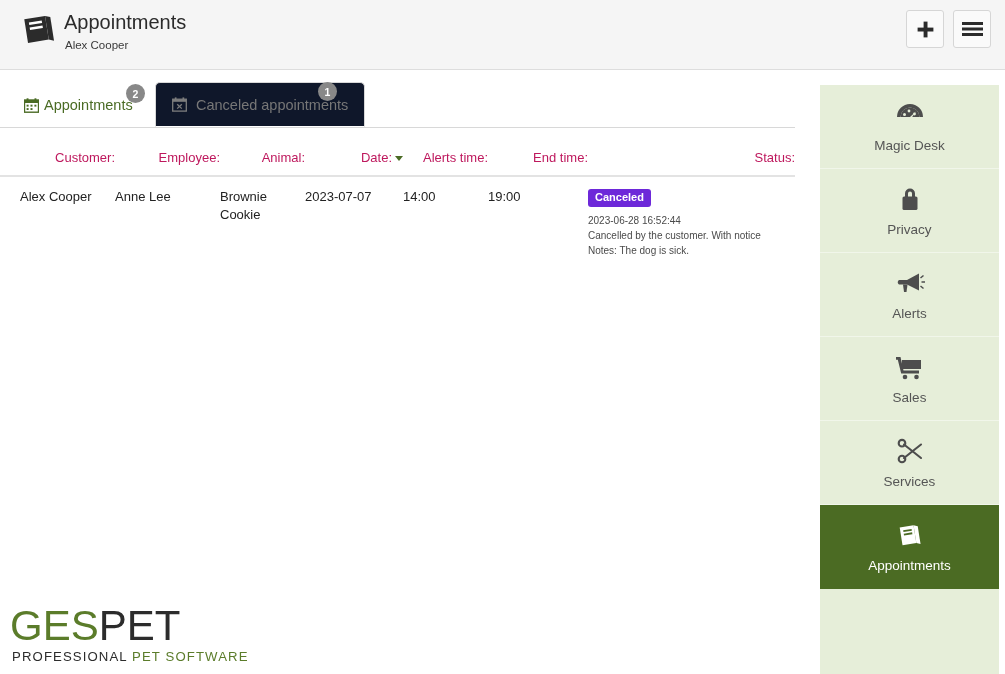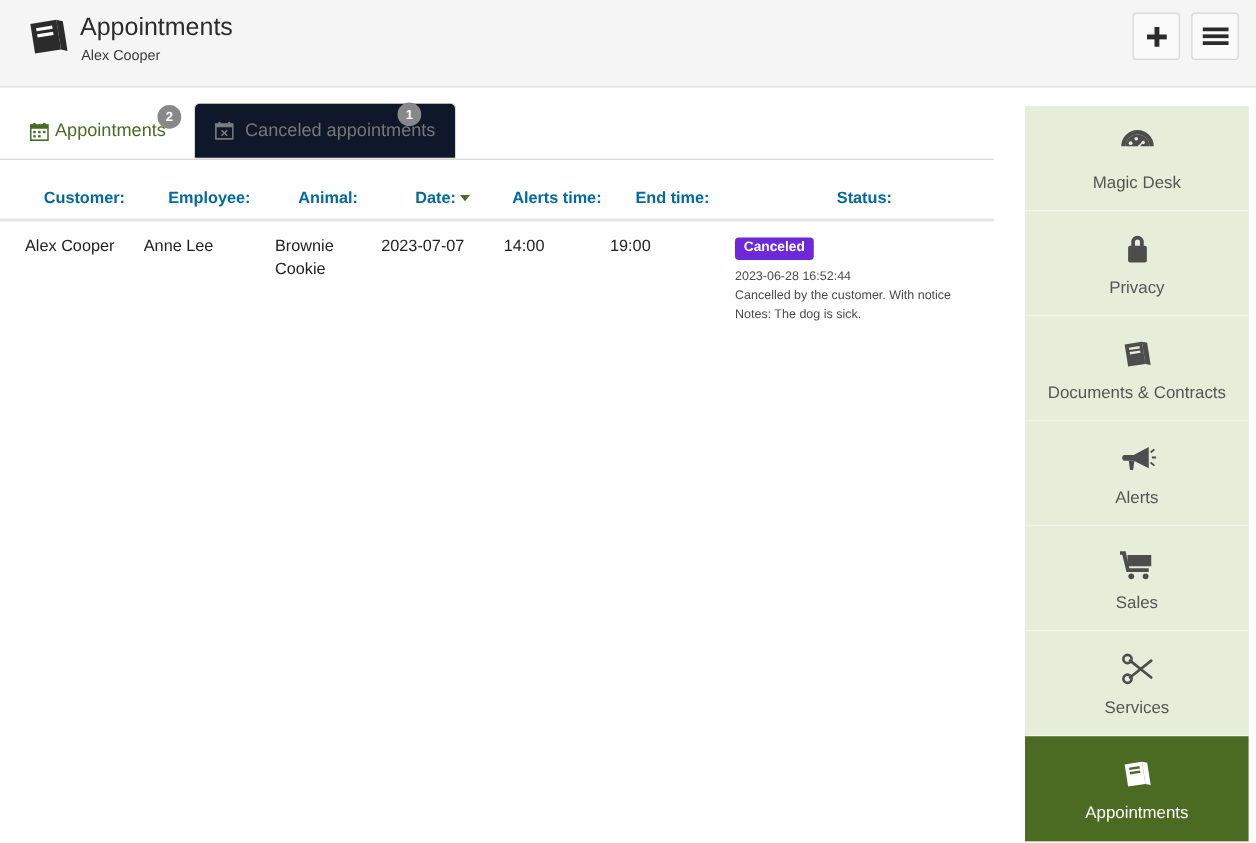--- a/index.html
+++ b/index.html
@@ -141,24 +141,24 @@
     position: absolute;
     left: 0; top: 145px;
     width: 795px;
   }
   table.apt {
     border-collapse: collapse;
     width: 795px;
     table-layout: fixed;
   }
   table.apt th {
-    text-align: center;
+    text-align: right;
     font-size: 13px;
-    font-weight: bold;
-    color: #0369a1;
+    font-weight: normal;
+    color: #be185d;
     padding: 5px 0 10px 0;
     border-bottom: 2px solid #e3e3e3;
     vertical-align: top;
   }
   table.apt td {
     text-align: left;
     font-size: 13px;
     color: #222222;
     padding: 11px 0 0 0;
     vertical-align: top;
@@ -376,20 +376,24 @@
             <span class="status-badge">Canceled</span>
             <div class="status-meta">2023-06-28 16:52:44</div>
             <div class="status-meta" style="margin-top:0">Cancelled by the customer. With notice</div>
             <div class="status-meta" style="margin-top:0">Notes: The dog is sick.</div>
           </td>
         </tr>
       </tbody>
     </table>
   </div>
 
+  <div class="logo">
+    <div class="logo-main"><span class="logo-ges">GES</span><span class="logo-pet">PET</span></div>
+    <div class="logo-sub"><span class="logo-sub-a">PROFESSIONAL</span> <span class="logo-sub-b">PET SOFTWARE</span></div>
+  </div>
 
   <div class="sidebar">
 
     <div class="side-item">
       <span class="side-icon">
         <svg width="30" height="26" viewBox="0 0 30 26">
           <path d="M15 2 A13 13 0 0 1 28 15 L24.5 15 A9.5 9.5 0 0 0 15 5.5 A9.5 9.5 0 0 0 5.5 15 L2 15 A13 13 0 0 1 15 2 Z" fill="#4d4d4d"></path>
           <path d="M15 5.5 A9.5 9.5 0 0 0 5.5 15 L24.5 15 A9.5 9.5 0 0 0 15 5.5 Z" fill="#4d4d4d"></path>
           <circle cx="9.5" cy="12.5" r="1.5" fill="#e6eed9"></circle>
           <circle cx="14" cy="9" r="1.4" fill="#e6eed9"></circle>
@@ -403,33 +407,20 @@
     <div class="side-item">
       <span class="side-icon">
         <svg width="22" height="28" viewBox="0 0 22 28">
           <path d="M6 12 L6 8.5 A5 5 0 0 1 16 8.5 L16 12 L13 12 L13 8.5 A2 2 0 0 0 9 8.5 L9 12 Z" fill="#4d4d4d"></path>
           <rect x="3.5" y="11.5" width="15" height="13.5" rx="1.6" fill="#4d4d4d"></rect>
         </svg>
       </span>
       <span class="side-label">Privacy</span>
     </div>
 
-    <div class="side-item">
-      <span class="side-icon">
-        <svg width="28" height="28" viewBox="0 0 28 28">
-          <g transform="rotate(-9 14 14)">
-            <path d="M5 5 L19 5 L19 23 L5 23 Z" fill="#4d4d4d"></path>
-            <path d="M19 5 L23 6.6 L23 24.6 L19 23 Z" fill="#4d4d4d"></path>
-            <rect x="8" y="8.2" width="8.5" height="1.9" fill="#e6eed9"></rect>
-            <rect x="8" y="11.7" width="8.5" height="1.9" fill="#e6eed9"></rect>
-          </g>
-        </svg>
-      </span>
-      <span class="side-label">Documents &amp; Contracts</span>
-    </div>
 
     <div class="side-item">
       <span class="side-icon">
         <svg width="30" height="24" viewBox="0 0 30 24">
           <path d="M4 9 L12 9 L24 2.5 L24 19.5 L12 13.5 L4 13.5 A2.6 2.6 0 0 1 4 9 Z" fill="#4d4d4d"></path>
           <path d="M8 13.5 L12.5 13.5 L11.5 21 L9 21 Z" fill="#4d4d4d"></path>
           <path d="M25.5 7 L28.5 4.5 M26.5 11 L30 11 M25.5 15 L28.5 17.5" stroke="#4d4d4d" stroke-width="1.5" fill="none"></path>
         </svg>
       </span>
       <span class="side-label">Alerts</span>

